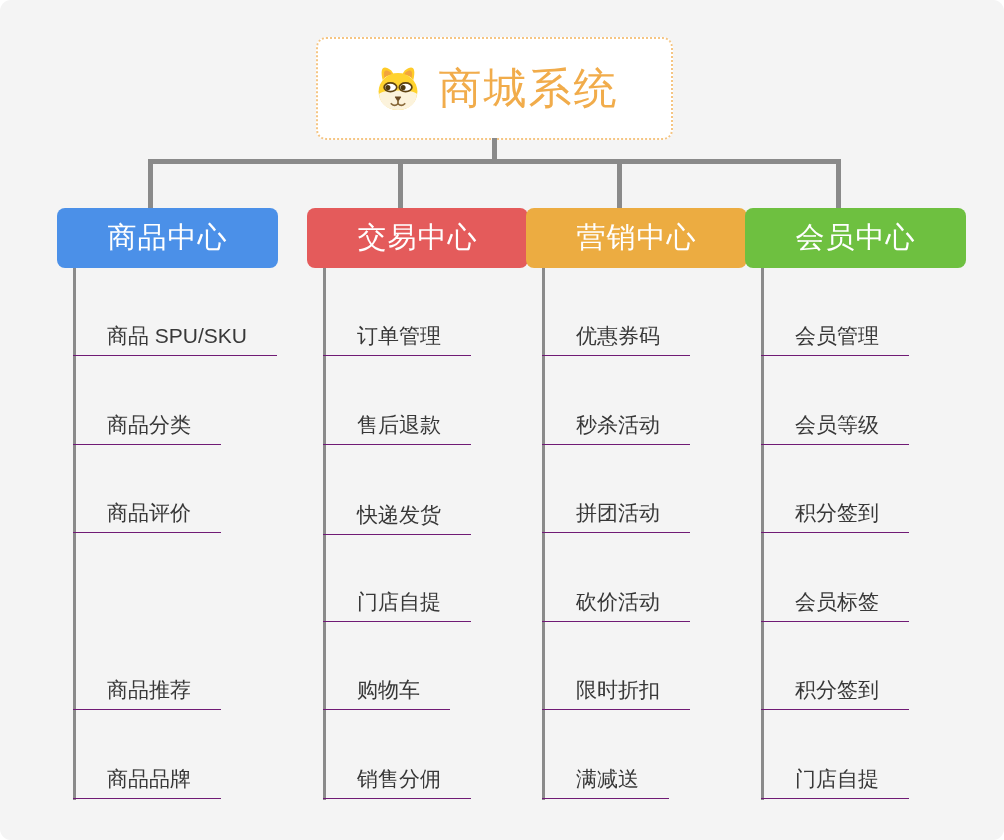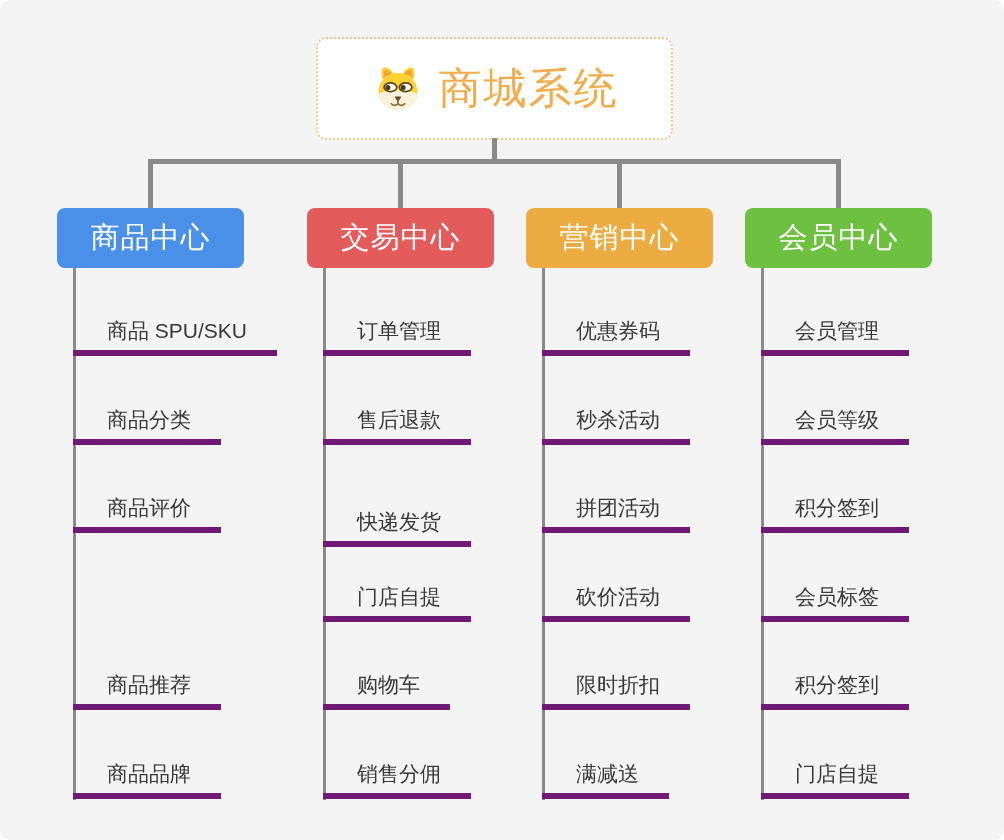--- a/index.html
+++ b/index.html
@@ -35,39 +35,39 @@
   .conn{position:absolute;background:#8A8A8A;}
   .root-stub{left:492px;top:138px;width:5px;height:24px;}
   .h-bar{left:148px;top:159px;width:693px;height:5px;}
   .drop{top:159px;width:5px;height:51px;}
   
   .branch{
     position:absolute;top:208px;width:187px;height:600px;
   }
   .branch-header{
     position:absolute;left:0;top:0;
-    width:187px;height:60px;
+    width:221px;height:60px;
     border-radius:8px;
     color:#FFFFFF;
     font-size:29px;
     display:flex;align-items:center;justify-content:center;
     letter-spacing:1px;
     white-space:nowrap;
   }
   .trunk{
     position:absolute;left:16px;top:60px;
     width:3px;height:532px;
     background:#8F8F8F;
   }
   .leaf{
     position:absolute;left:16px;
     height:38px;
     display:flex;align-items:flex-end;
     padding:0 30px 5px 34px;
-    border-bottom:6px solid #701a75;
+    border-bottom:1px solid #701a75;
     font-size:21px;
     color:#383838;
     white-space:nowrap;
     box-sizing:border-box;
   }
 </style>
 </head>
 <body>
 
 <div class="stage" style="background: rgb(244, 244, 244); border-radius: 11px;">
@@ -114,21 +114,21 @@
         <div class="leaf" style="top: 287.2px;">商品评价</div>
         <div class="leaf" style="top: 464.4px;">商品推荐</div>
         <div class="leaf" style="top: 553px;">商品品牌</div>
       </div>
 
   <div class="branch" style="left: 307px;">
     <div class="branch-header" style="background: rgb(228, 91, 91);">交易中心</div>
     <div class="trunk" style="background: rgb(138, 138, 138);"></div>
   <div class="leaf" style="top: 110px;">订单管理</div>
         <div class="leaf" style="top: 198.6px;">售后退款</div>
-        <div class="leaf" style="top: 301px;">快递发货</div>
+        <div class="leaf" style="top: 289px;">快递发货</div>
         <div class="leaf" style="top: 375.8px;">门店自提</div>
         <div class="leaf" style="top: 464.4px;">购物车</div>
         <div class="leaf" style="top: 553px;">销售分佣</div>
       </div>
 
   <div class="branch" style="left: 526px;">
     <div class="branch-header" style="background: rgb(236, 172, 65);">营销中心</div>
     <div class="trunk" style="background: rgb(138, 138, 138);"></div>
   <div class="leaf" style="top: 110px;">优惠券码</div>
         <div class="leaf" style="top: 198.6px;">秒杀活动</div>

